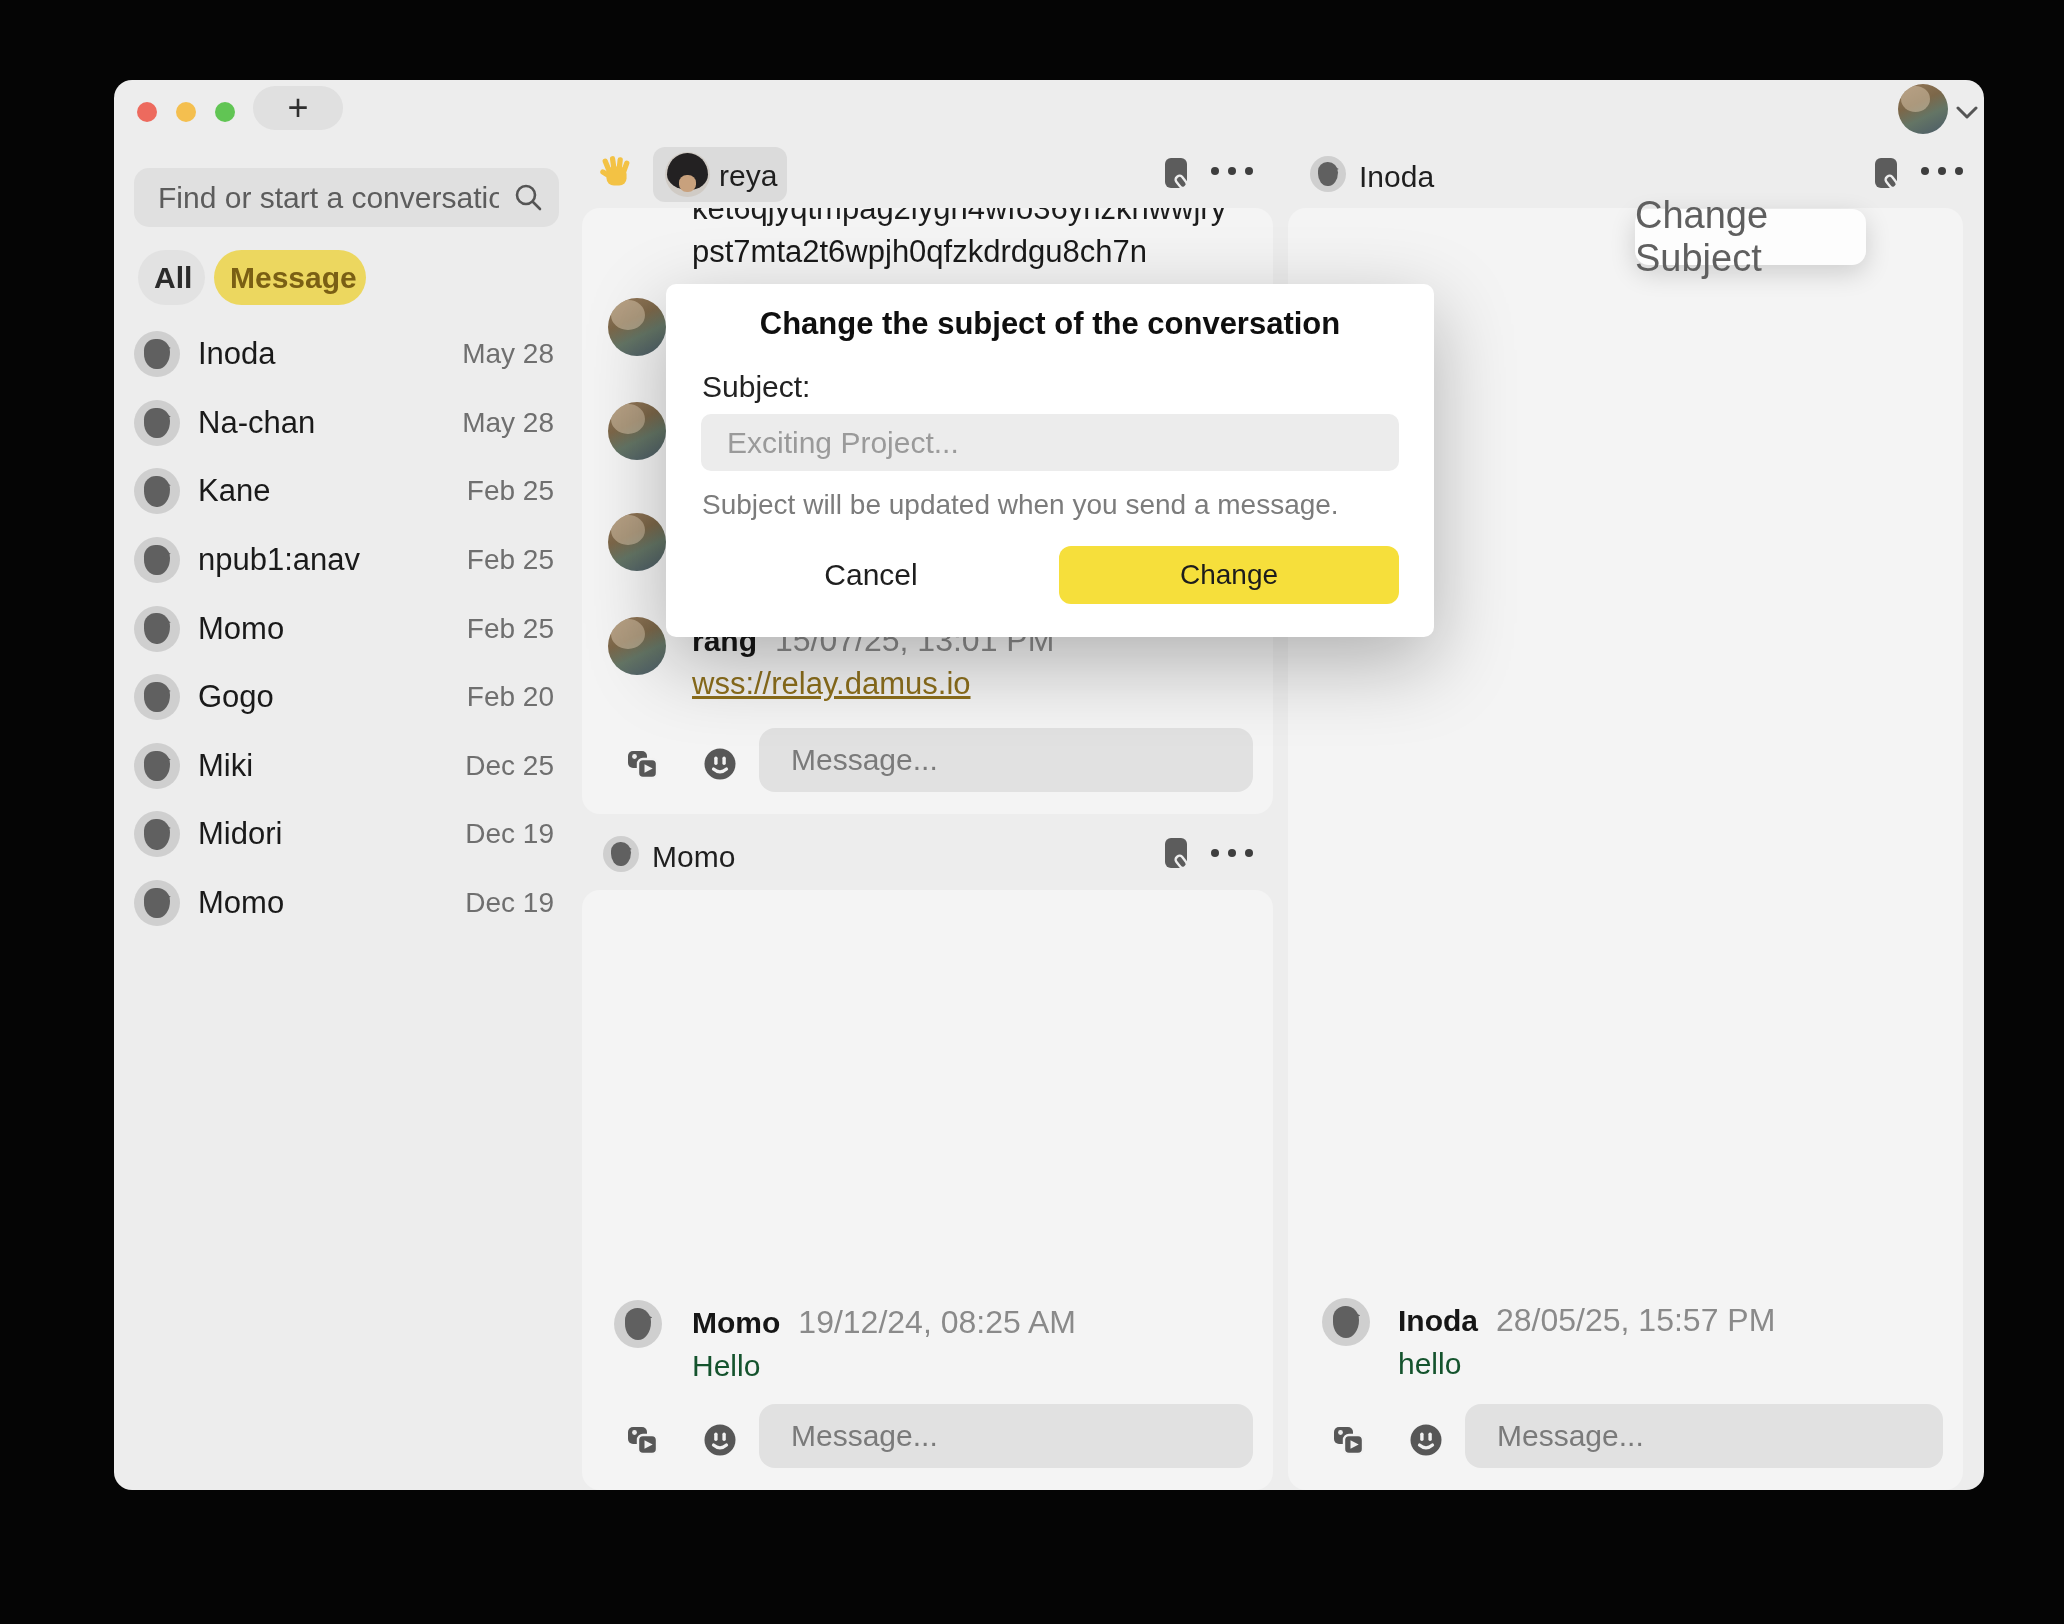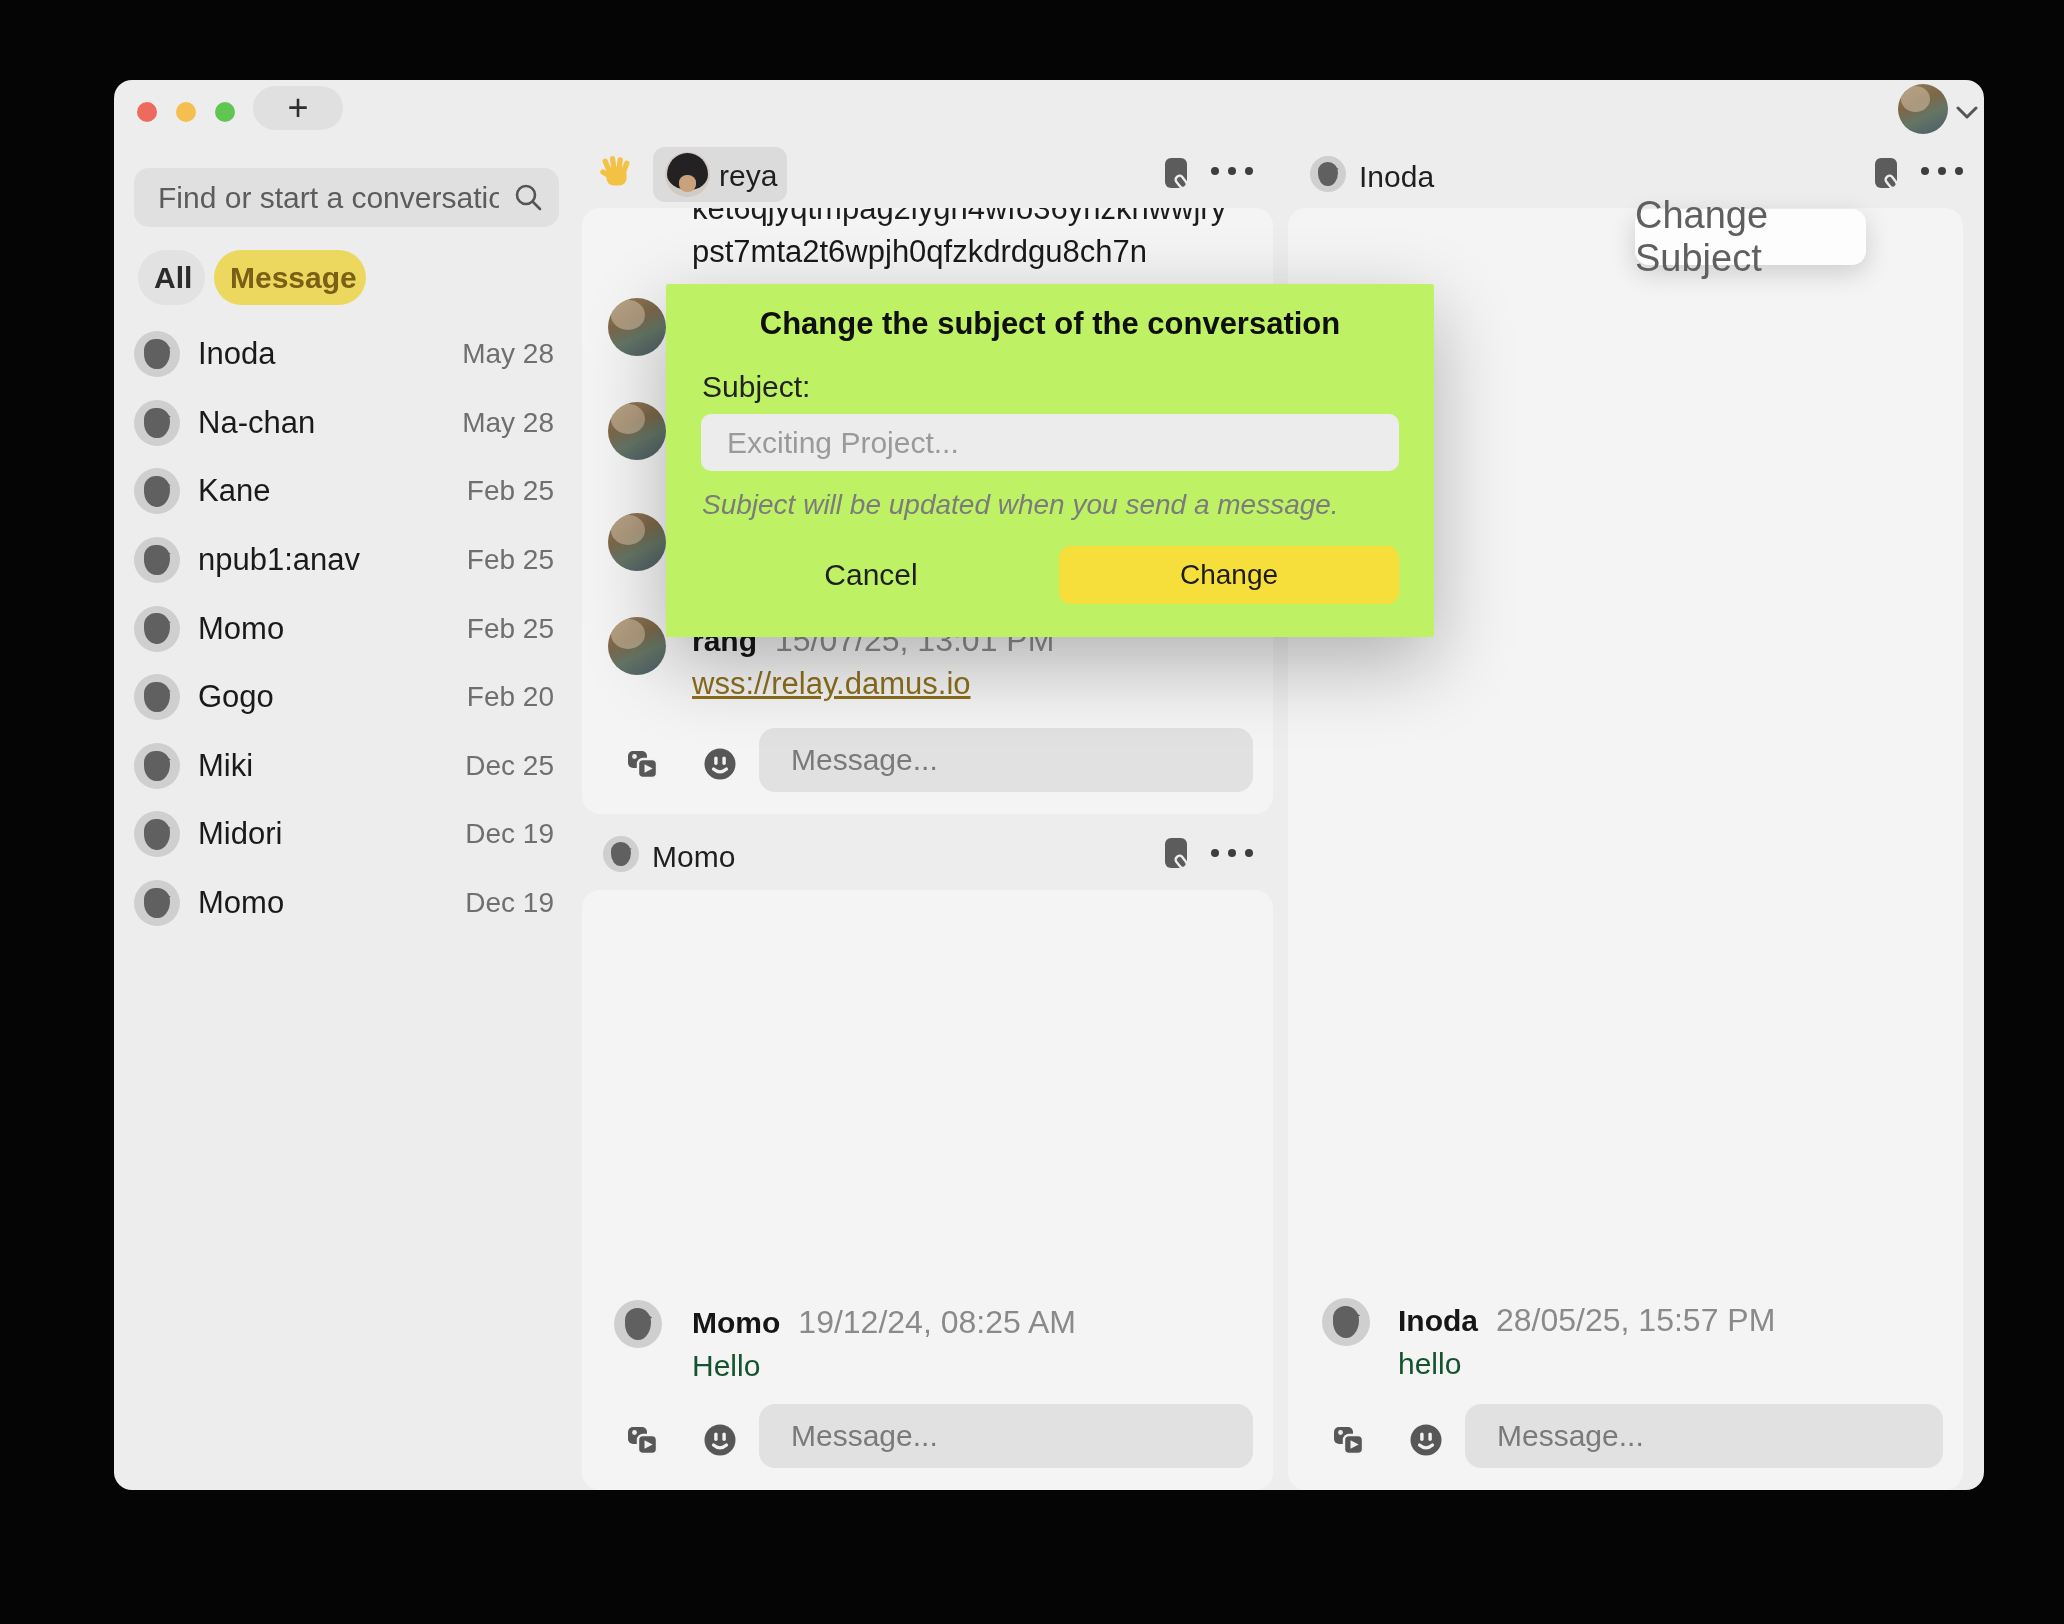--- a/index.html
+++ b/index.html
@@ -93,30 +93,30 @@
   .composer-input{flex:1;height:64px;border:none;border-radius:16px;background:#e1e1e1;
           font-size:30px;color:#333;padding:0 32px;outline:none;min-width:0;font-family:inherit;}
   .composer-input::placeholder{color:#7a7a7a;opacity:1;}
 
   
   #tooltip{position:absolute;left:1521px;top:129px;width:231px;height:56px;background:#fdfdfd;
           border-radius:14px;box-shadow:0 8px 26px rgba(0,0,0,.16);z-index:40;
           display:flex;align-items:center;justify-content:center;font-size:38px;color:#5f5f5f;}
 
   
-  #modal{position:absolute;left:552px;top:204px;width:768px;height:353px;background:#bef264;
-          border-radius:2px;box-shadow:0 26px 80px rgba(0,0,0,.28);z-index:60;}
+  #modal{position:absolute;left:552px;top:204px;width:768px;height:353px;background:#ffffff;
+          border-radius:10px;box-shadow:0 26px 80px rgba(0,0,0,.28);z-index:60;}
   #modal-title{position:absolute;left:0;top:22px;width:100%;text-align:center;font-size:31px;
           font-weight:bold;color:#0f0f0f;}
   #subject-label{position:absolute;left:36px;top:86px;font-size:30px;color:#222;}
   #subject-input{position:absolute;left:35px;top:130px;width:698px;height:57px;border:none;
           border-radius:10px;background:#ececec;font-size:30px;color:#333;padding:0 26px;
           box-sizing:border-box;outline:none;font-family:inherit;}
   #subject-input::placeholder{color:#9a9a9a;opacity:1;}
-  #modal-note{position:absolute;left:36px;top:205px;font-size:28px;font-style:italic;color:#7c7c7c;}
+  #modal-note{position:absolute;left:36px;top:205px;font-size:28px;color:#7c7c7c;}
   #cancel-btn{position:absolute;left:120px;top:262px;width:170px;height:58px;border:none;
           background:none;font-size:30px;color:#1f1f1f;cursor:default;font-family:inherit;}
   #change-btn{position:absolute;left:393px;top:262px;width:340px;height:58px;border:none;
           border-radius:12px;background:#f6df3b;font-size:28px;color:#1c1c1c;cursor:default;font-family:inherit;}
 </style>
 </head>
 <body>
 
 <div id="canvas">
   <div id="window">

